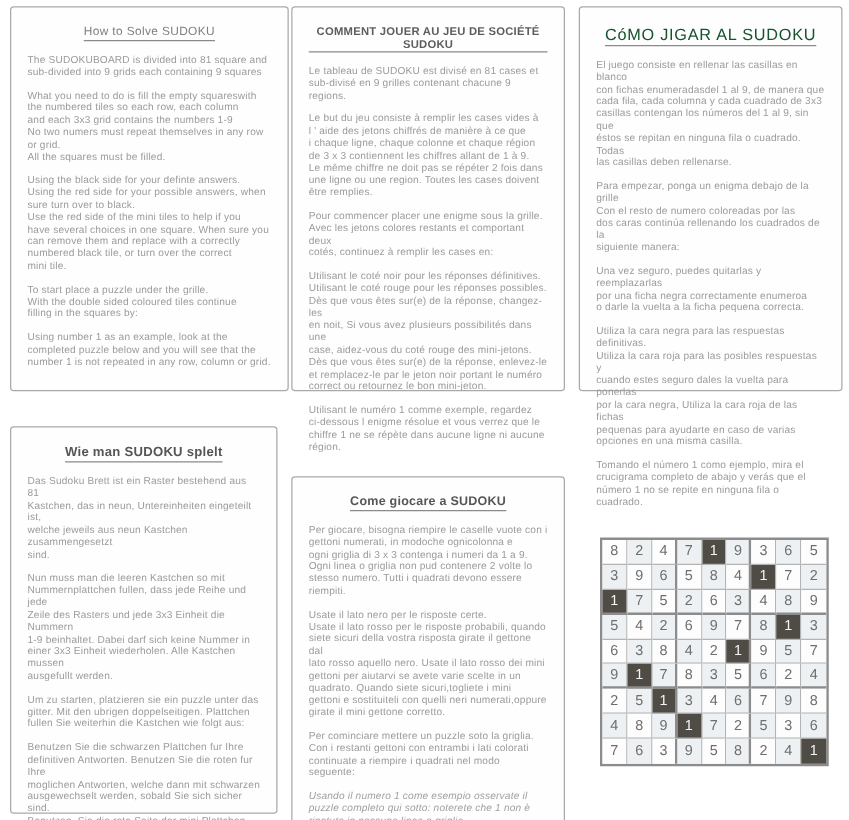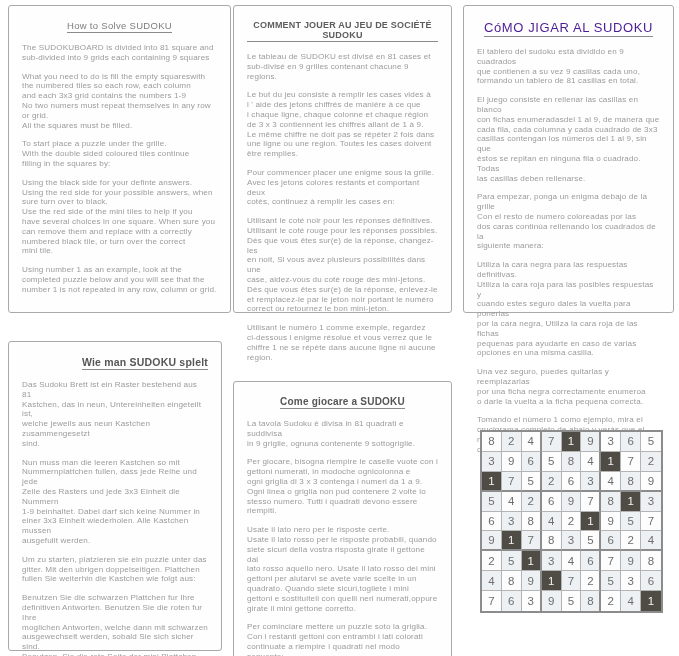--- a/index.html
+++ b/index.html
@@ -16,22 +16,22 @@
   .p-es{left:463px;top:5px;  width:211px;height:308px;}
   .p-de{left:8px;  top:341px;width:214px;height:310px;}
   .p-it{left:233px;top:341px;width:219px;height:310px;margin-top:40px;}
 
   .panel h2{
     text-align:center;margin:4px 0 10px 0;font-weight:normal;
   }
   .panel h2 span{border-bottom:1px solid #8a8a8a;padding-bottom:1px;display:inline-block;}
   .t-en h2{font-size:9.5px;color:#7e7e7e;letter-spacing:.3px;}
   .t-fr h2{font-size:9px;color:#5d5d5d;font-weight:bold;letter-spacing:.2px;text-decoration:underline;}
-  .t-es h2{font-size:13px;color:#4c1d95;letter-spacing:.6px;}
-  .t-de h2{font-size:10.5px;color:#565656;font-weight:bold;letter-spacing:.2px;text-align:right;}
+  .t-es h2{font-size:13px;color:#14532d;letter-spacing:.6px;}
+  .t-de h2{font-size:10.5px;color:#565656;font-weight:bold;letter-spacing:.2px;}
   .t-it h2{font-size:10px;color:#565656;font-weight:bold;letter-spacing:.2px;}
 
   .panel p{
     margin:0 0 9px 0;font-size:8.1px;line-height:9.8px;color:#9b9b9b;
     white-space:pre-line;letter-spacing:.15px;
   }
   .panel p.italic{font-style:italic;color:#a0a0a0;}
 
   .sudoku{
     position:absolute;left:480px;top:430px;width:179px;height:179px;
@@ -57,31 +57,31 @@
 <div class="sheet">
   <section class="panel p-en t-en">
       <h2><span>How to Solve SUDOKU</span></h2>
       <p>The SUDOKUBOARD is divided into 81 square and
 sub-divided into 9 grids each containing 9 squares</p>
       <p>What you need to do is fill the empty squareswith
 the numbered tiles so each row, each column
 and each 3x3 grid contains the numbers 1-9
 No two numers must repeat themselves in any row or grid.
 All the squares must be filled.</p>
-      <p>To start place a puzzle under the grille.
-With the double sided coloured tiles continue
-filling in the squares by:</p>
       <p>Using the black side for your definte answers.
 Using the red side for your possible answers, when
 sure turn over to black.
 Use the red side of the mini tiles to help if you
 have several choices in one square. When sure you
 can remove them and replace with a correctly
 numbered black tile, or turn over the correct
 mini tile.</p>
+      <p>To start place a puzzle under the grille.
+With the double sided coloured tiles continue
+filling in the squares by:</p>
       <p>Using number 1 as an example, look at the
 completed puzzle below and you will see that the
 number 1 is not repeated in any row, column or grid.</p>
     </section>
   <section class="panel p-fr t-fr">
       <h2><span>COMMENT JOUER AU JEU DE SOCIÉTÉ SUDOKU</span></h2>
       <p>Le tableau de SUDOKU est divisé en 81 cases et
 sub-divisé en 9 grilles contenant chacune 9 regions.</p>
       <p>Le but du jeu consiste à remplir les cases vides  à
 l ' aide des jetons chiffrés de manière à ce que
@@ -101,42 +101,39 @@
 Dès que vous êtes sur(e) de la réponse, enlevez-le
 et remplacez-le par le jeton noir portant le numéro
 correct ou retournez le bon mini-jeton.</p>
       <p>Utilisant le numéro 1 comme exemple, regardez
 ci-dessous l enigme résolue et vous verrez que le
 chiffre 1 ne se répète dans aucune ligne ni aucune
 région.</p>
     </section>
   <section class="panel p-es t-es">
       <h2><span>CóMO JIGAR AL SUDOKU</span></h2>
-      <p>El tablero del sudoku está dividido en 9 cuadrados
-que contienen a su vez 9 casillas cada uno,
-formando un tablero de 81 casillas en total.</p>
       <p>El juego consiste en rellenar las casillas en blanco
  con fichas enumeradasdel 1 al 9, de manera que
 cada fila, cada columna y cada cuadrado de 3x3
  casillas contengan los números del 1 al 9, sin que
 éstos se repitan en ninguna fila o cuadrado. Todas
  las casillas deben rellenarse.</p>
       <p>Para empezar, ponga un enigma debajo de la grille
 Con el resto de numero coloreadas por las
 dos caras continúa rellenando los cuadrados de la
 siguiente manera:</p>
+      <p>Una vez seguro, puedes quitarlas y reemplazarlas
+por una ficha negra correctamente enumeroa
+ o darle la vuelta a la ficha pequena correcta.</p>
       <p>Utiliza la cara negra para las respuestas definitivas.
 Utiliza la cara roja para las posibles respuestas y
 cuando estes seguro dales la vuelta para ponerlas
  por la cara negra, Utiliza la cara roja de las fichas
  pequenas para ayudarte en caso de varias
 opciones en una misma casilla.</p>
-      <p>Una vez seguro, puedes quitarlas y reemplazarlas
-por una ficha negra correctamente enumeroa
- o darle la vuelta a la ficha pequena correcta.</p>
       <p>Tomando el número 1 como ejemplo, mira el
 crucigrama completo de abajo y verás que el
 número 1 no se repite en ninguna fila o cuadrado.</p>
     </section>
   <section class="panel p-de t-de">
       <h2><span>Wie man SUDOKU splelt</span></h2>
       <p>Das Sudoku Brett ist ein Raster bestehend aus 81
 Kastchen, das in neun, Untereinheiten eingeteilt ist,
 welche jeweils aus neun Kastchen zusammengesetzt
 sind.</p>
@@ -155,22 +152,20 @@
 ausgewechselt werden, sobald Sie sich sicher sind.
 Benutzen. Sie die rote Seite der mini Plattchen,
 falls Sie mehrere Moglichkeiten fur das. Ausfullen
 eines Kastchens sehen. Sobald Sie sich sicher sind
 konnen diese dann mit den korrekten schwarzen
 Plattchen ersetzt werden oder das korrekte mini
 Plattchen wird umgedreht.</p>
     </section>
   <section class="panel p-it t-it">
       <h2><span>Come giocare a SUDOKU</span></h2>
-      <p>La tavola Sudoku è divisa in 81 quadrati e suddivisa
- in 9 griglie, ognuna contenente 9 sottogriglie.</p>
       <p>Per giocare, bisogna riempire le caselle vuote con i
 gettoni numerati, in modoche ognicolonna  e
  ogni griglia di 3 x 3 contenga i numeri da 1 a 9.
 Ogni linea o griglia non pud contenere 2 volte lo
 stesso numero. Tutti i quadrati devono essere
 riempiti.</p>
       <p>Usate il lato nero per le risposte certe.
 Usate il lato rosso per le risposte probabili, quando
 siete sicuri della vostra risposta girate il gettone dal
 lato rosso aquello nero. Usate il lato rosso dei mini

